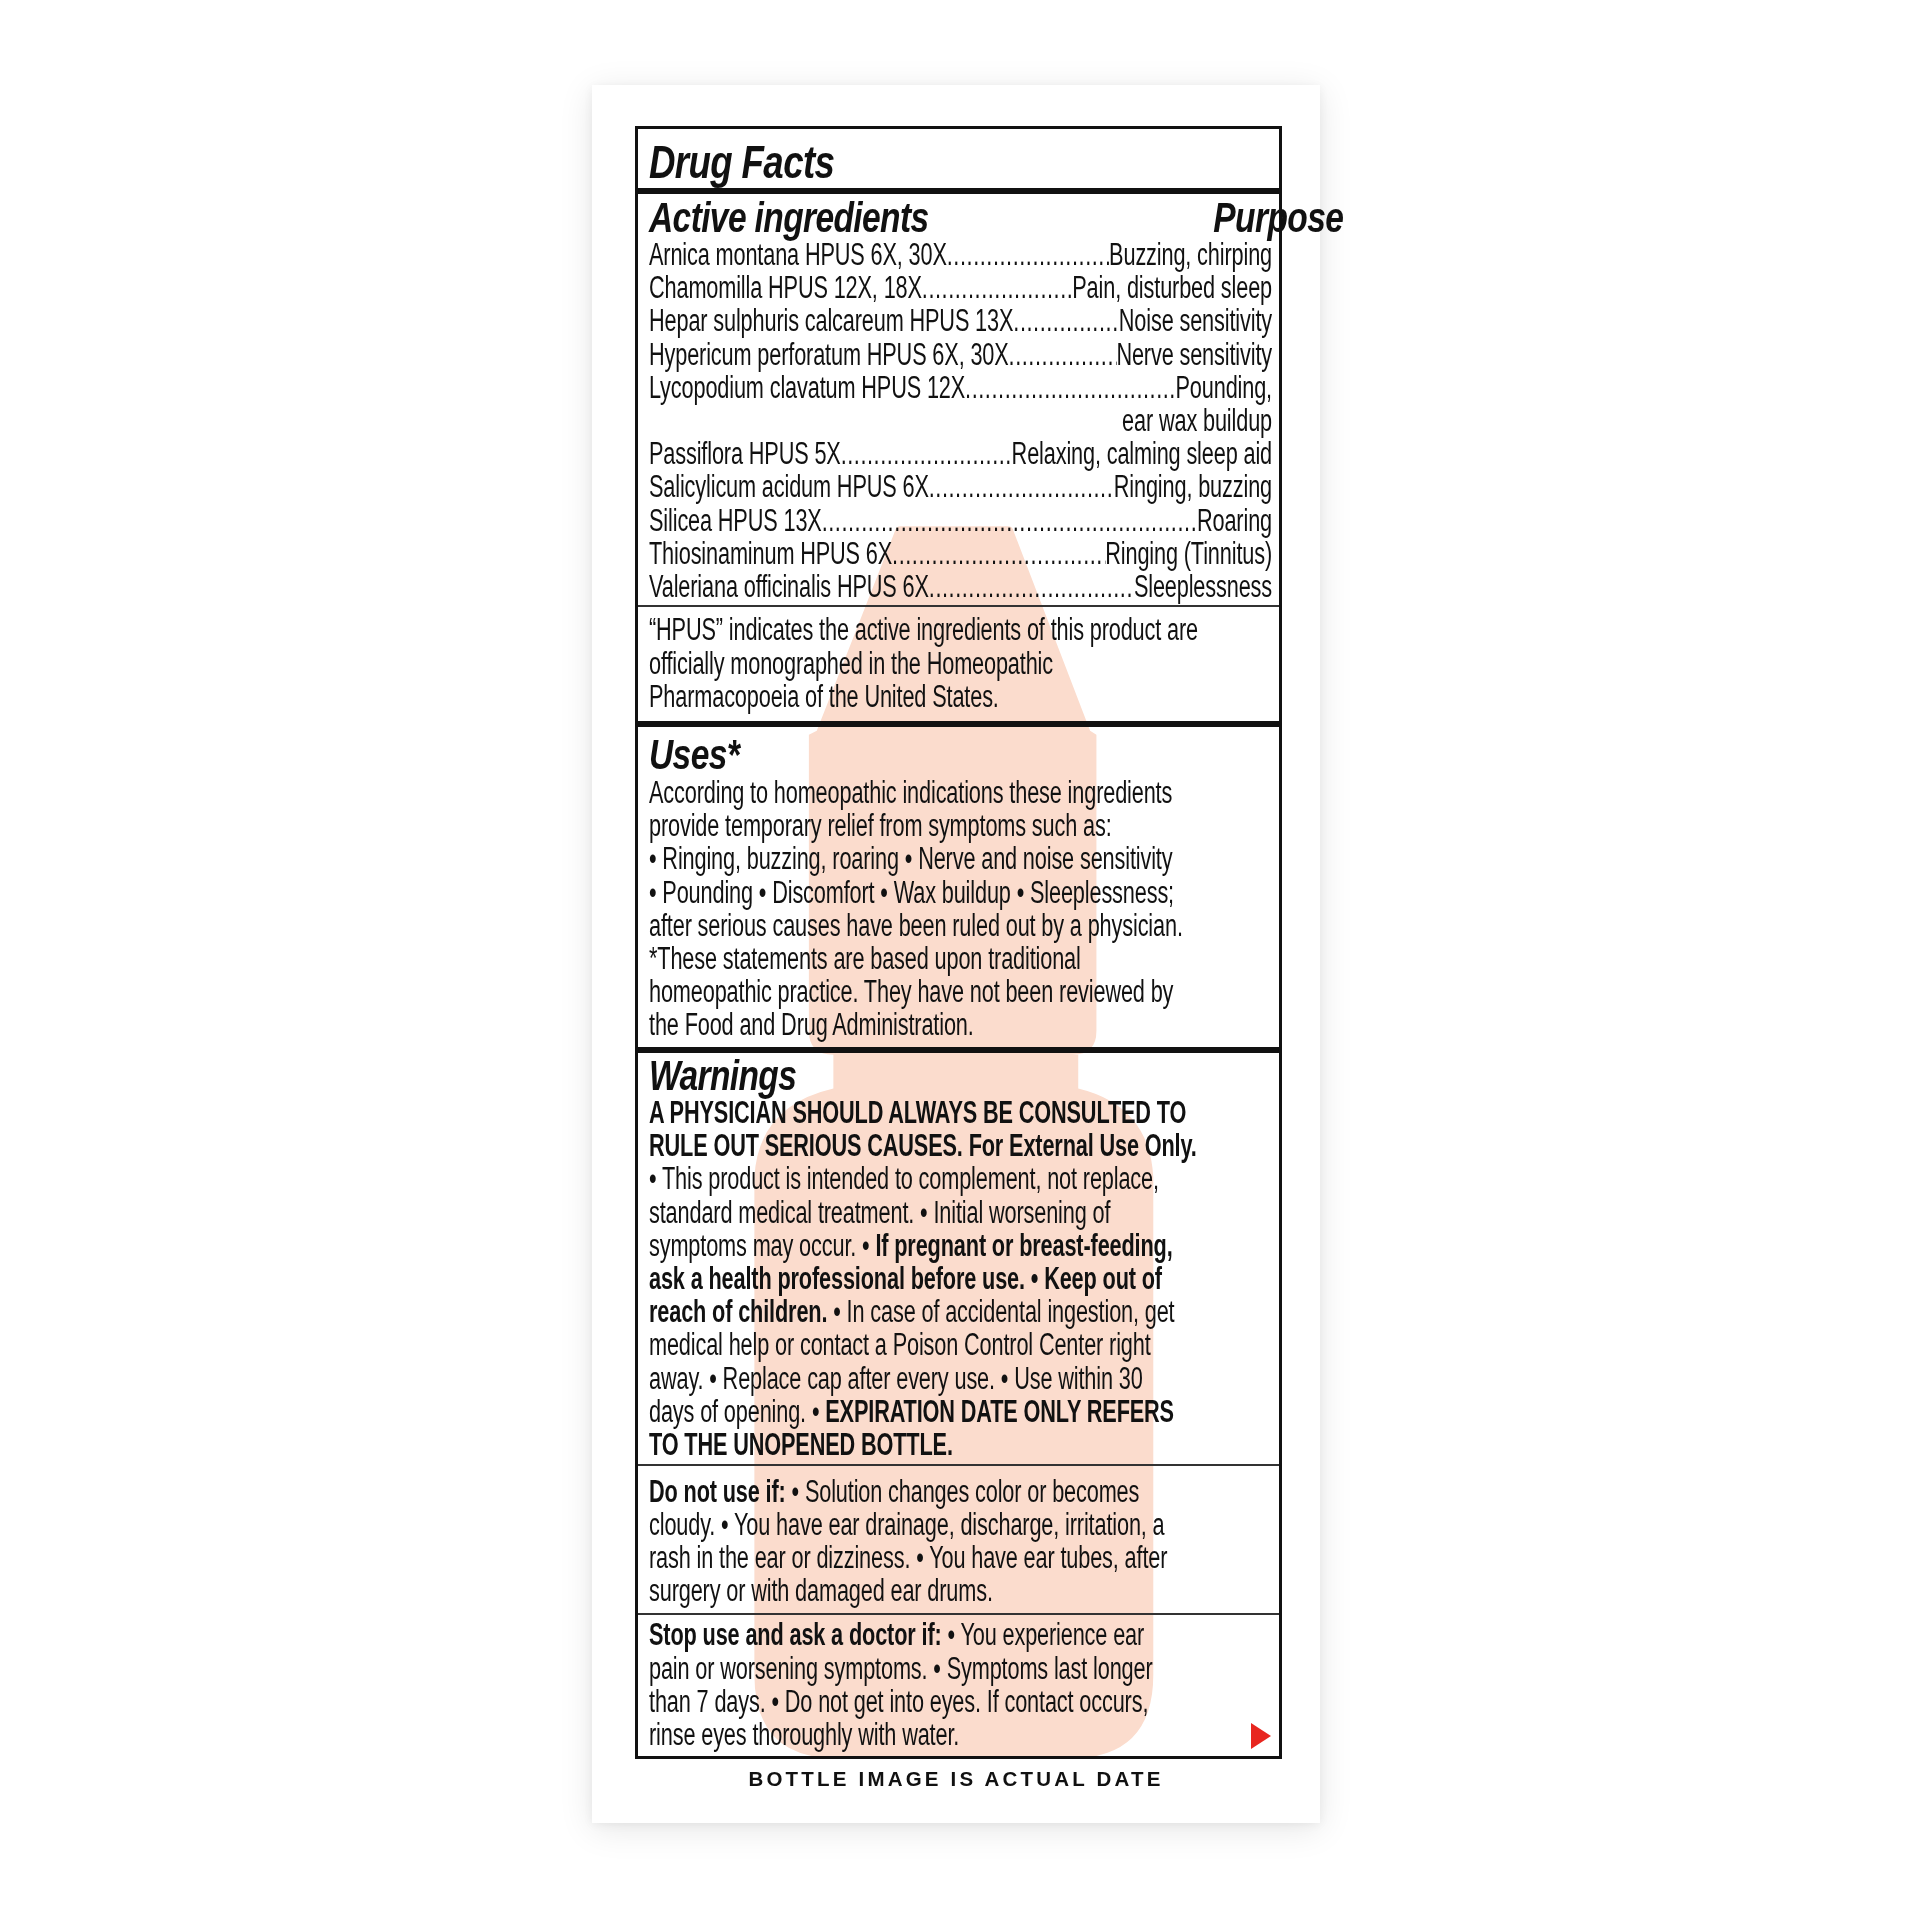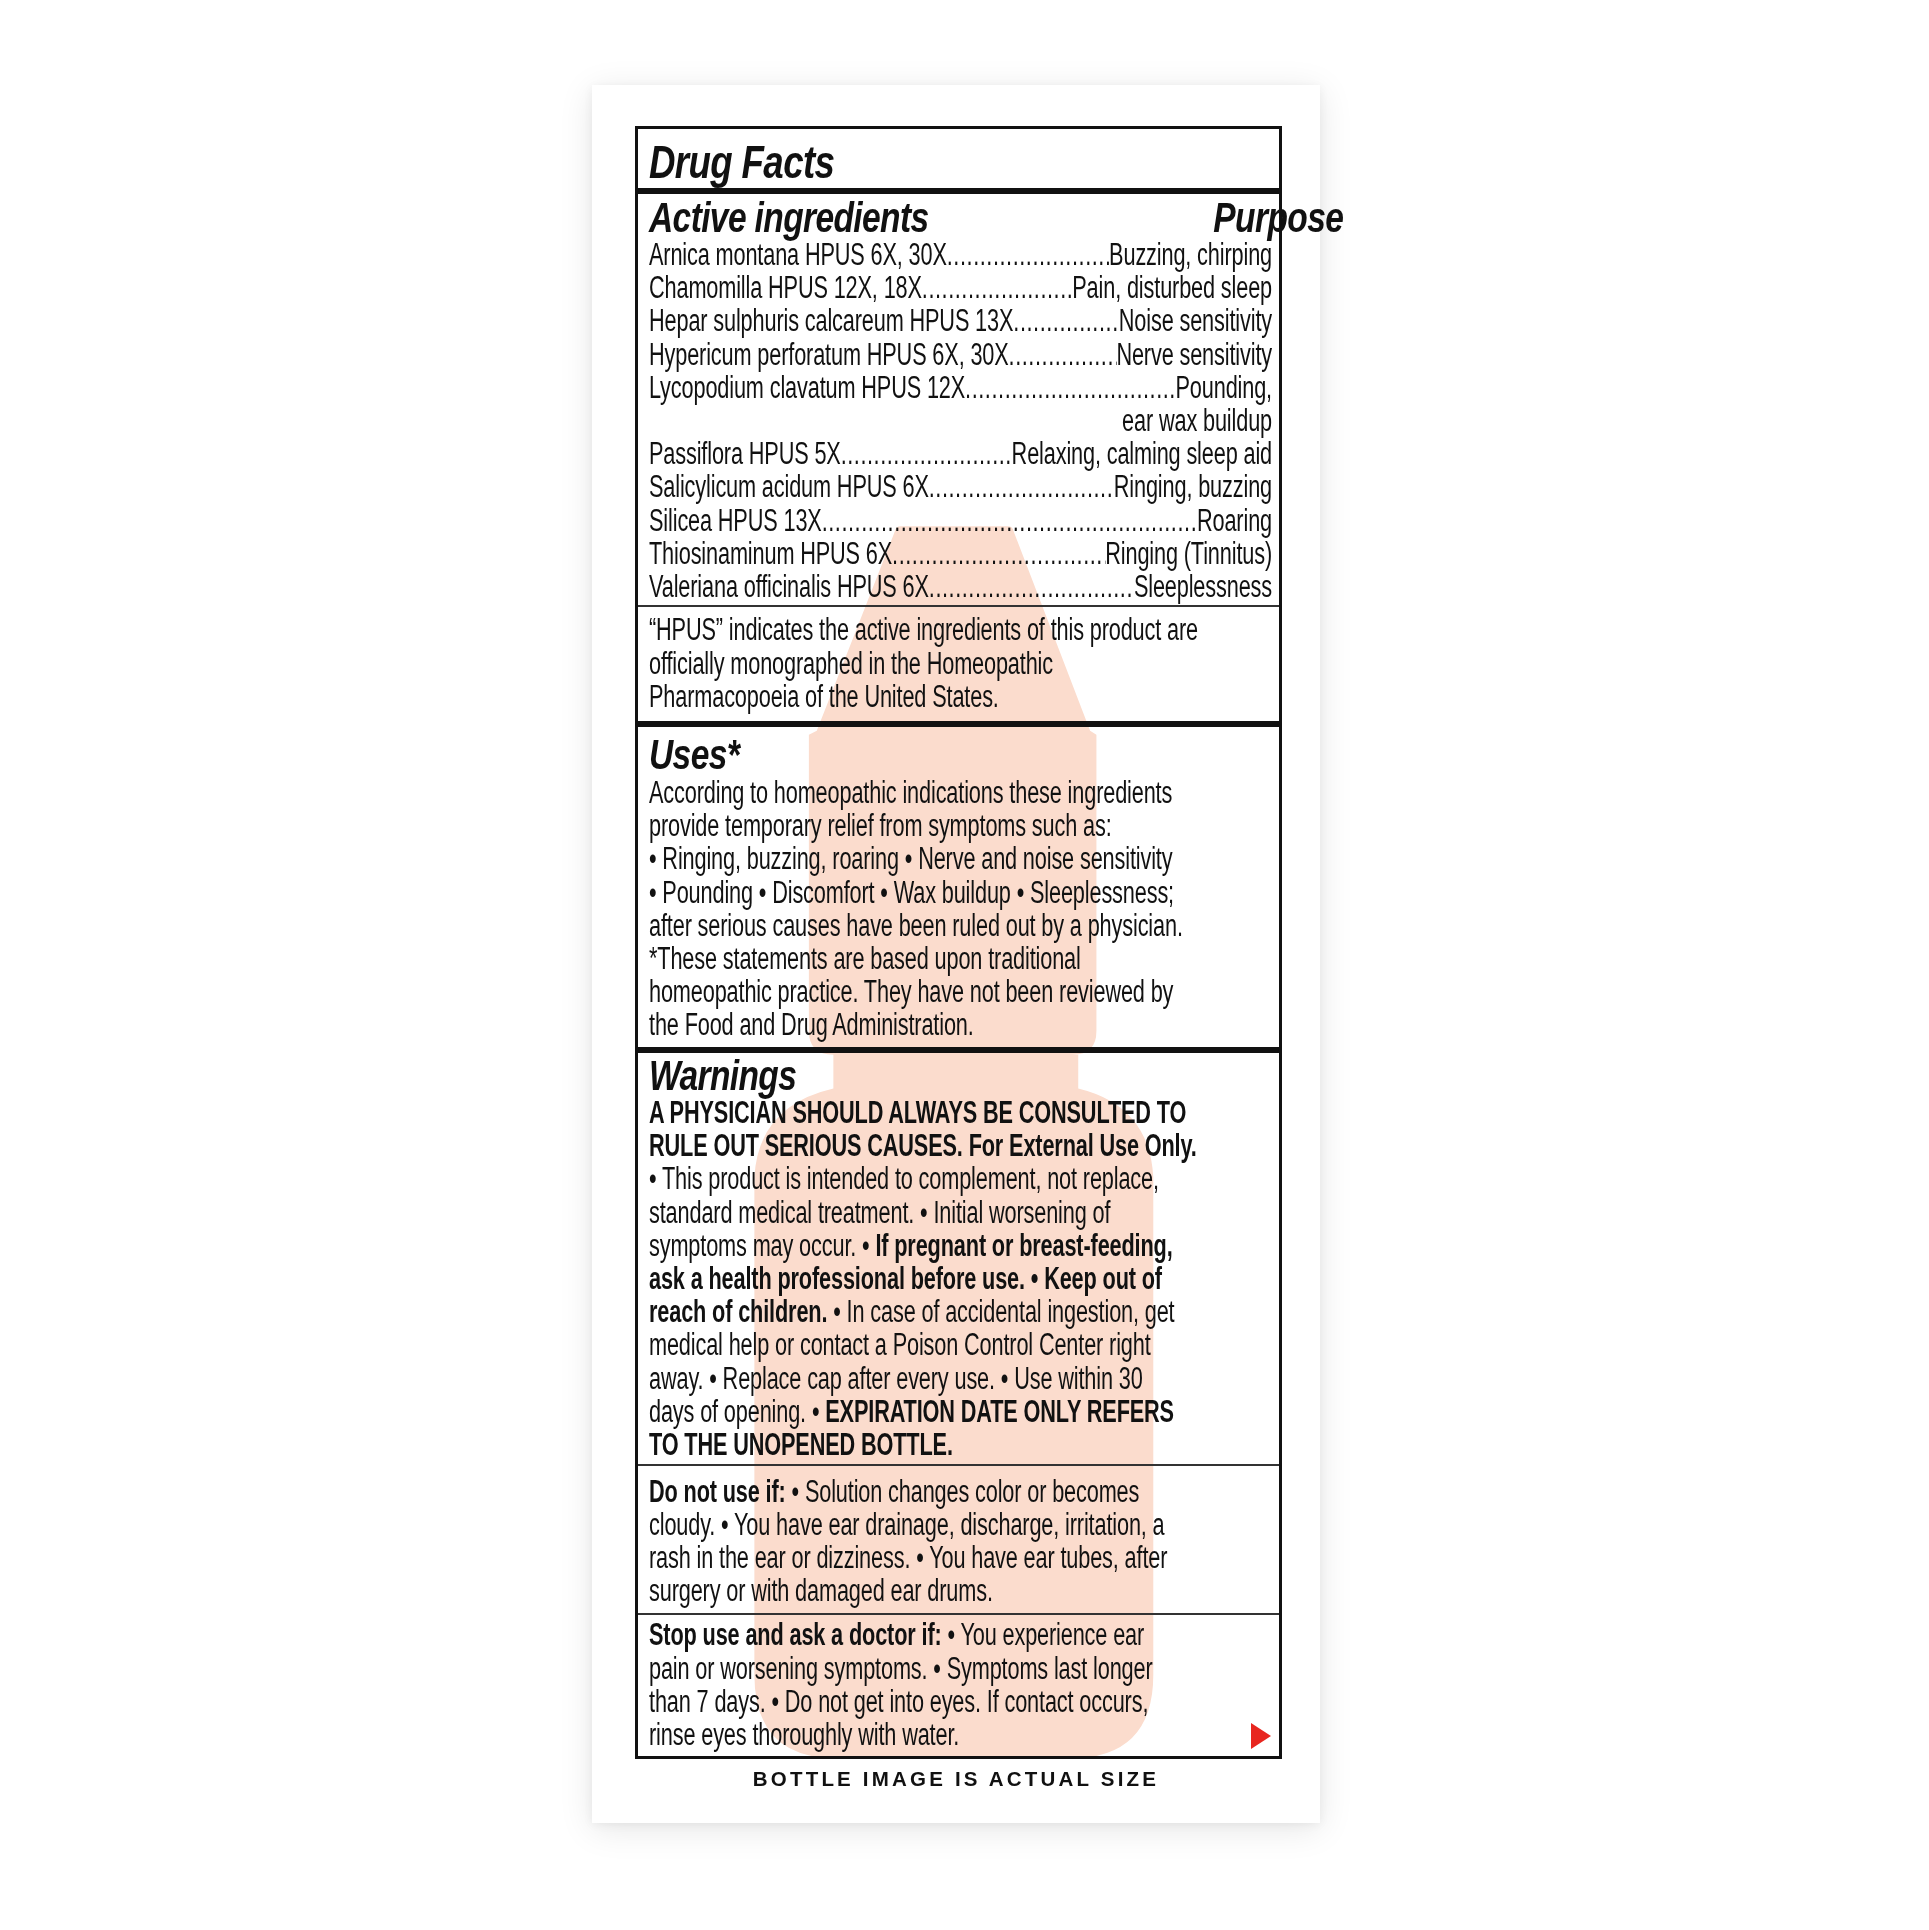--- a/index.html
+++ b/index.html
@@ -145,14 +145,14 @@
 <div class="line" style="top:1573px;">surgery or with damaged ear drums.</div>
 <div class="rule thin" style="top:1613px;"></div>
 
 <div class="line" style="top:1617px;"><span class="b">Stop use and ask a doctor if:</span><span> • You experience ear</span></div>
 <div class="line" style="top:1651px;">pain or worsening symptoms. • Symptoms last longer</div>
 <div class="line" style="top:1684px;">than 7 days. • Do not get into eyes. If contact occurs,</div>
 <div class="line" style="top:1717px;">rinse eyes thoroughly with water.</div>
 
 <div class="arrow"></div>
 
-<div class="caption">BOTTLE IMAGE IS ACTUAL SIZE</div>
+<div class="caption">BOTTLE IMAGE IS ACTUAL DATE</div>
 
 
 </body></html>

